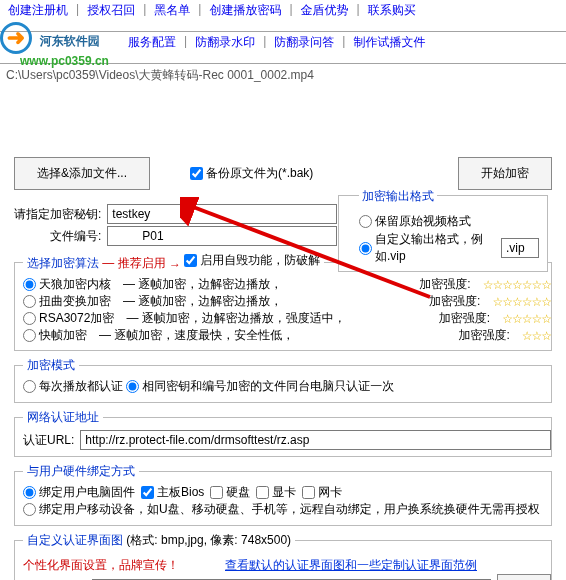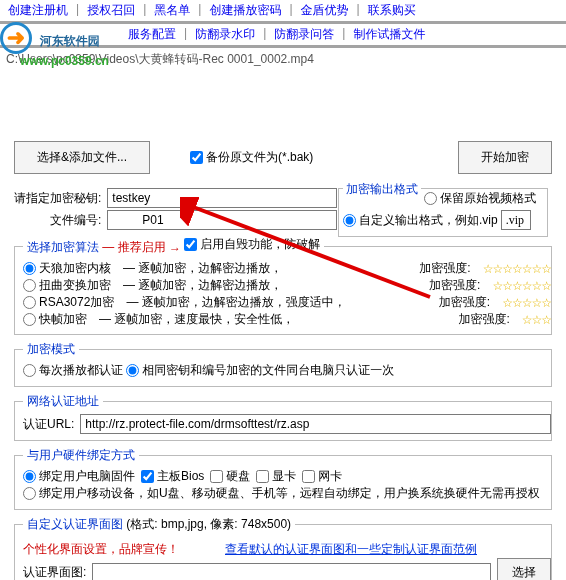--- a/index.html
+++ b/index.html
@@ -1,17 +1,17 @@
 <!DOCTYPE html>
 <html><head>
 <meta charset="utf-8">
 <style>
 *{box-sizing:border-box;margin:0;padding:0;font-family:"Microsoft YaHei","SimSun",sans-serif;font-size:12px}
 body{width:566px;height:580px;background:#fff;position:relative;overflow:hidden}
-.topnav{display:flex;height:24px;border-bottom:3px solid #a3a3a3}
+.topnav{display:flex;height:32px;border-bottom:1px solid #a3a3a3}
 .topnav span{padding:2px 8px;color:#0000ee;cursor:pointer}
 .topnav .sep{color:#888;padding:2px 0}
 .watermark{position:absolute;top:20px;left:0;font-size:28px;font-weight:bold;color:#226699;z-index:5;pointer-events:none}
 .watermark .logo{display:inline-block;width:32px;height:32px;border:3px solid #2288cc;border-radius:50%;color:#ff8800;vertical-align:middle;text-align:center;line-height:26px;font-size:22px}
 .suburl{position:absolute;top:54px;left:20px;color:#33aa33;font-size:12px;font-weight:bold;z-index:5;pointer-events:none}
 .pathline{padding:3px 6px;color:#555}
 .main{padding:10px 14px}
 .row1{display:flex;align-items:center;gap:40px;margin:60px 0 14px 0}
 .btn{background:#f4f4f4;border:1px solid #888;padding:5px 14px;cursor:pointer}
 .btn.big{padding:7px 22px}
@@ -22,21 +22,21 @@
 legend{color:#0033cc;padding:0 4px}
 .secrow{display:flex;align-items:center;gap:6px;margin:2px 0}
 .secrow label{white-space:nowrap}
 .rad{display:inline-flex;align-items:center;gap:3px}
 .algoline{display:flex;align-items:center;gap:12px;white-space:nowrap}
 .stars{color:#e6b800;letter-spacing:-1px}
 .arrow{position:absolute;top:197px;left:180px;pointer-events:none;z-index:4}
 .redtxt{color:#c00}
 .bluelnk{color:#0033dd;text-decoration:underline;cursor:pointer}
 .flex{display:flex;align-items:center;gap:6px}
-.outbox{position:absolute;right:18px;top:188px;border:1px solid #bbb;padding:4px 8px 6px 4px;width:210px;background:#fff}
+.outbox{position:absolute;right:18px;top:195px;border:1px solid #bbb;padding:4px 8px 6px 20px;width:210px;background:#fff}
 .outbox .lg{color:#0033cc;position:relative;top:-12px;background:#fff;padding:0 3px;display:inline-block}
 </style>
 </head>
 <body>
 
 <div class="topnav">
   <span>创建注册机</span>
     <span class="sep">|</span>
   <span>授权召回</span>
     <span class="sep">|</span>
@@ -96,21 +96,21 @@
 
   <div class="outbox">
     <span class="lg">加密输出格式</span>
     <div class="rad" style="margin-top:-8px">
         <input type="radio" name="o" style="">
         <span>保留原始视频格式</span>
       </div>
     <div class="rad">
         <input type="radio" name="o" checked="" style="">
         <span>自定义输出格式，例如.vip</span>
-      <input type="text" style="width: 30px; font-family: Liberation Serif, serif;" value=".vip">
+      <input type="text" style="width: 38px;" value=".vip">
       </div>
   </div>
 
   <fieldset>
     <legend><span>选择加密算法</span> <span class="redtxt">— 推荐启用 →</span>
       <label class="chk" style="color:#000">
           <input type="checkbox" checked="" style="">
           <span>启用自毁功能，防破解</span>
         </label></legend>
     <div class="algoline">

